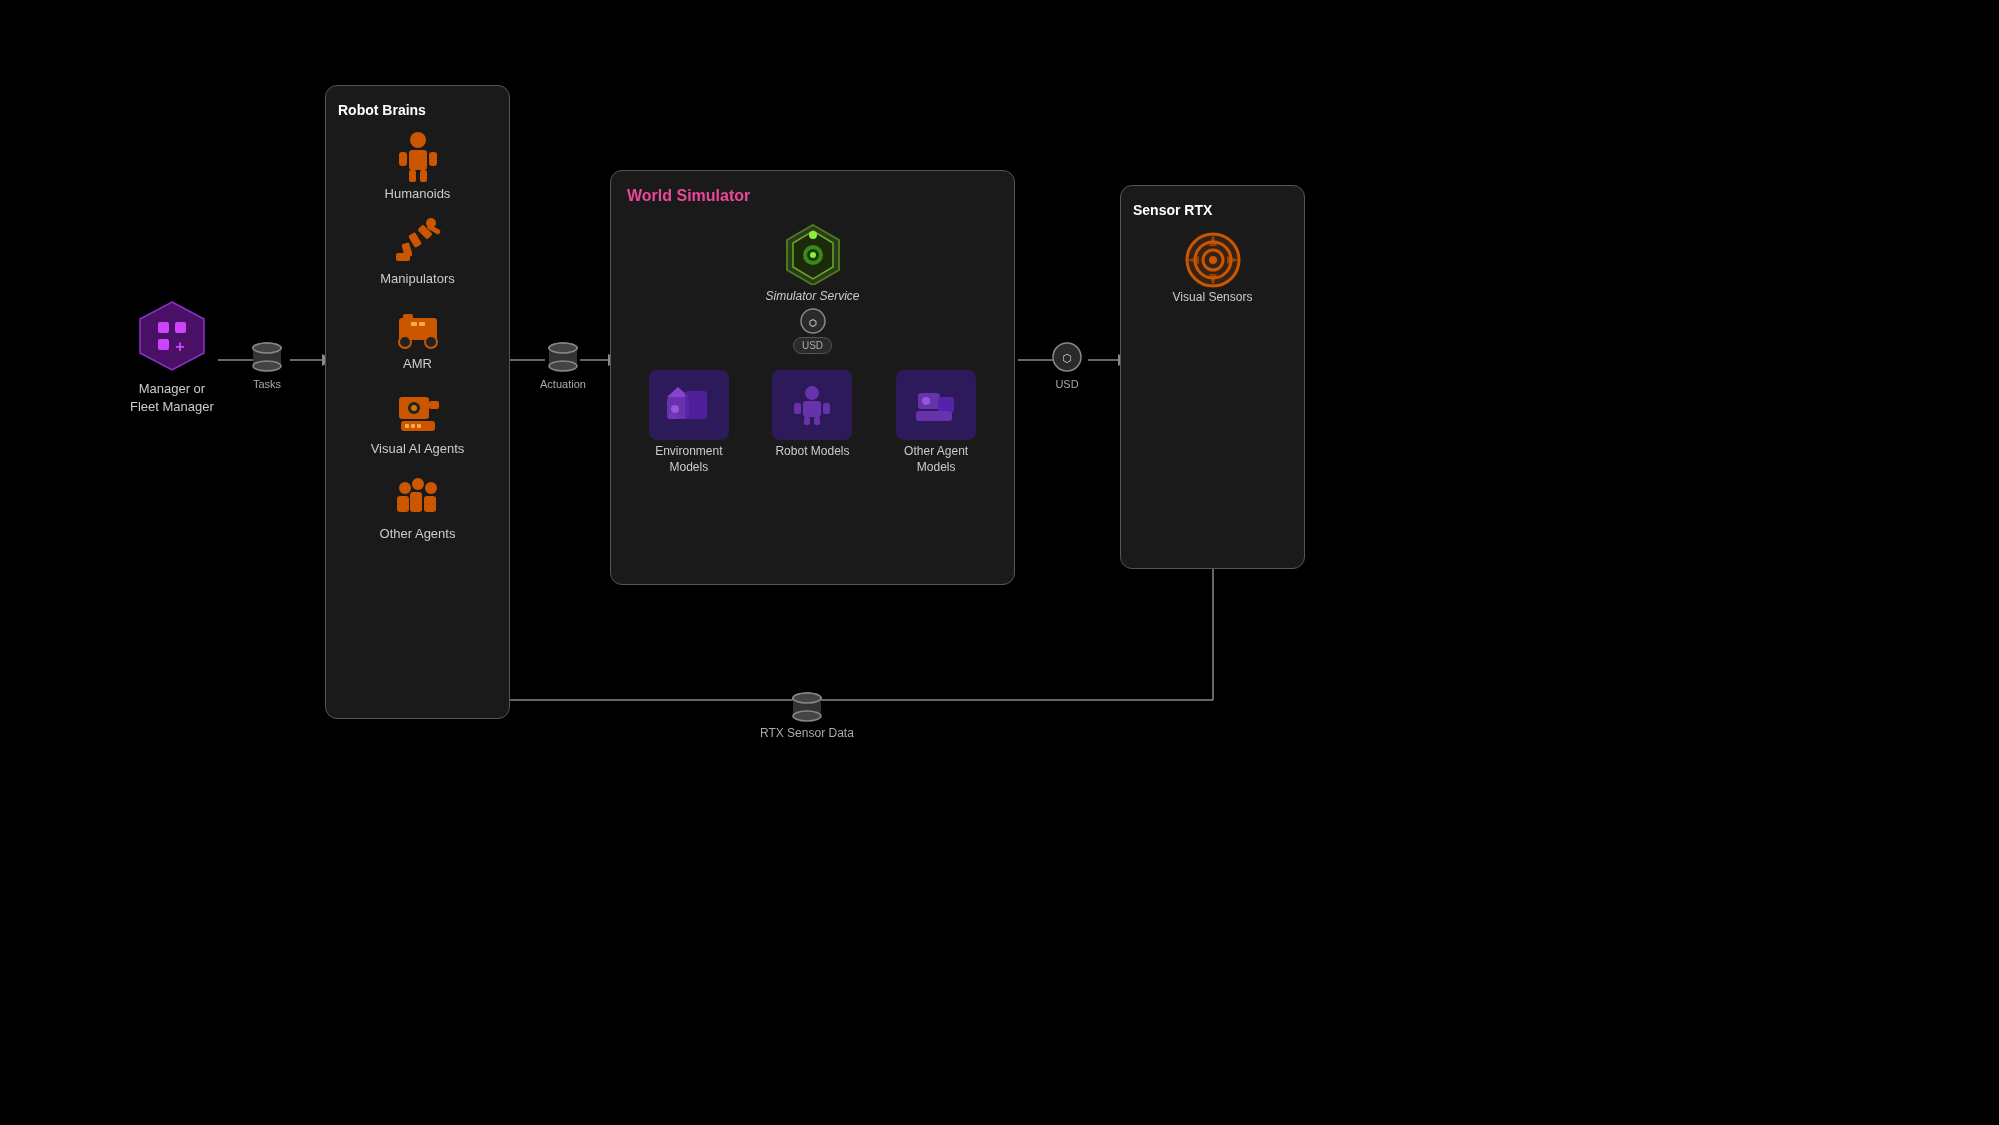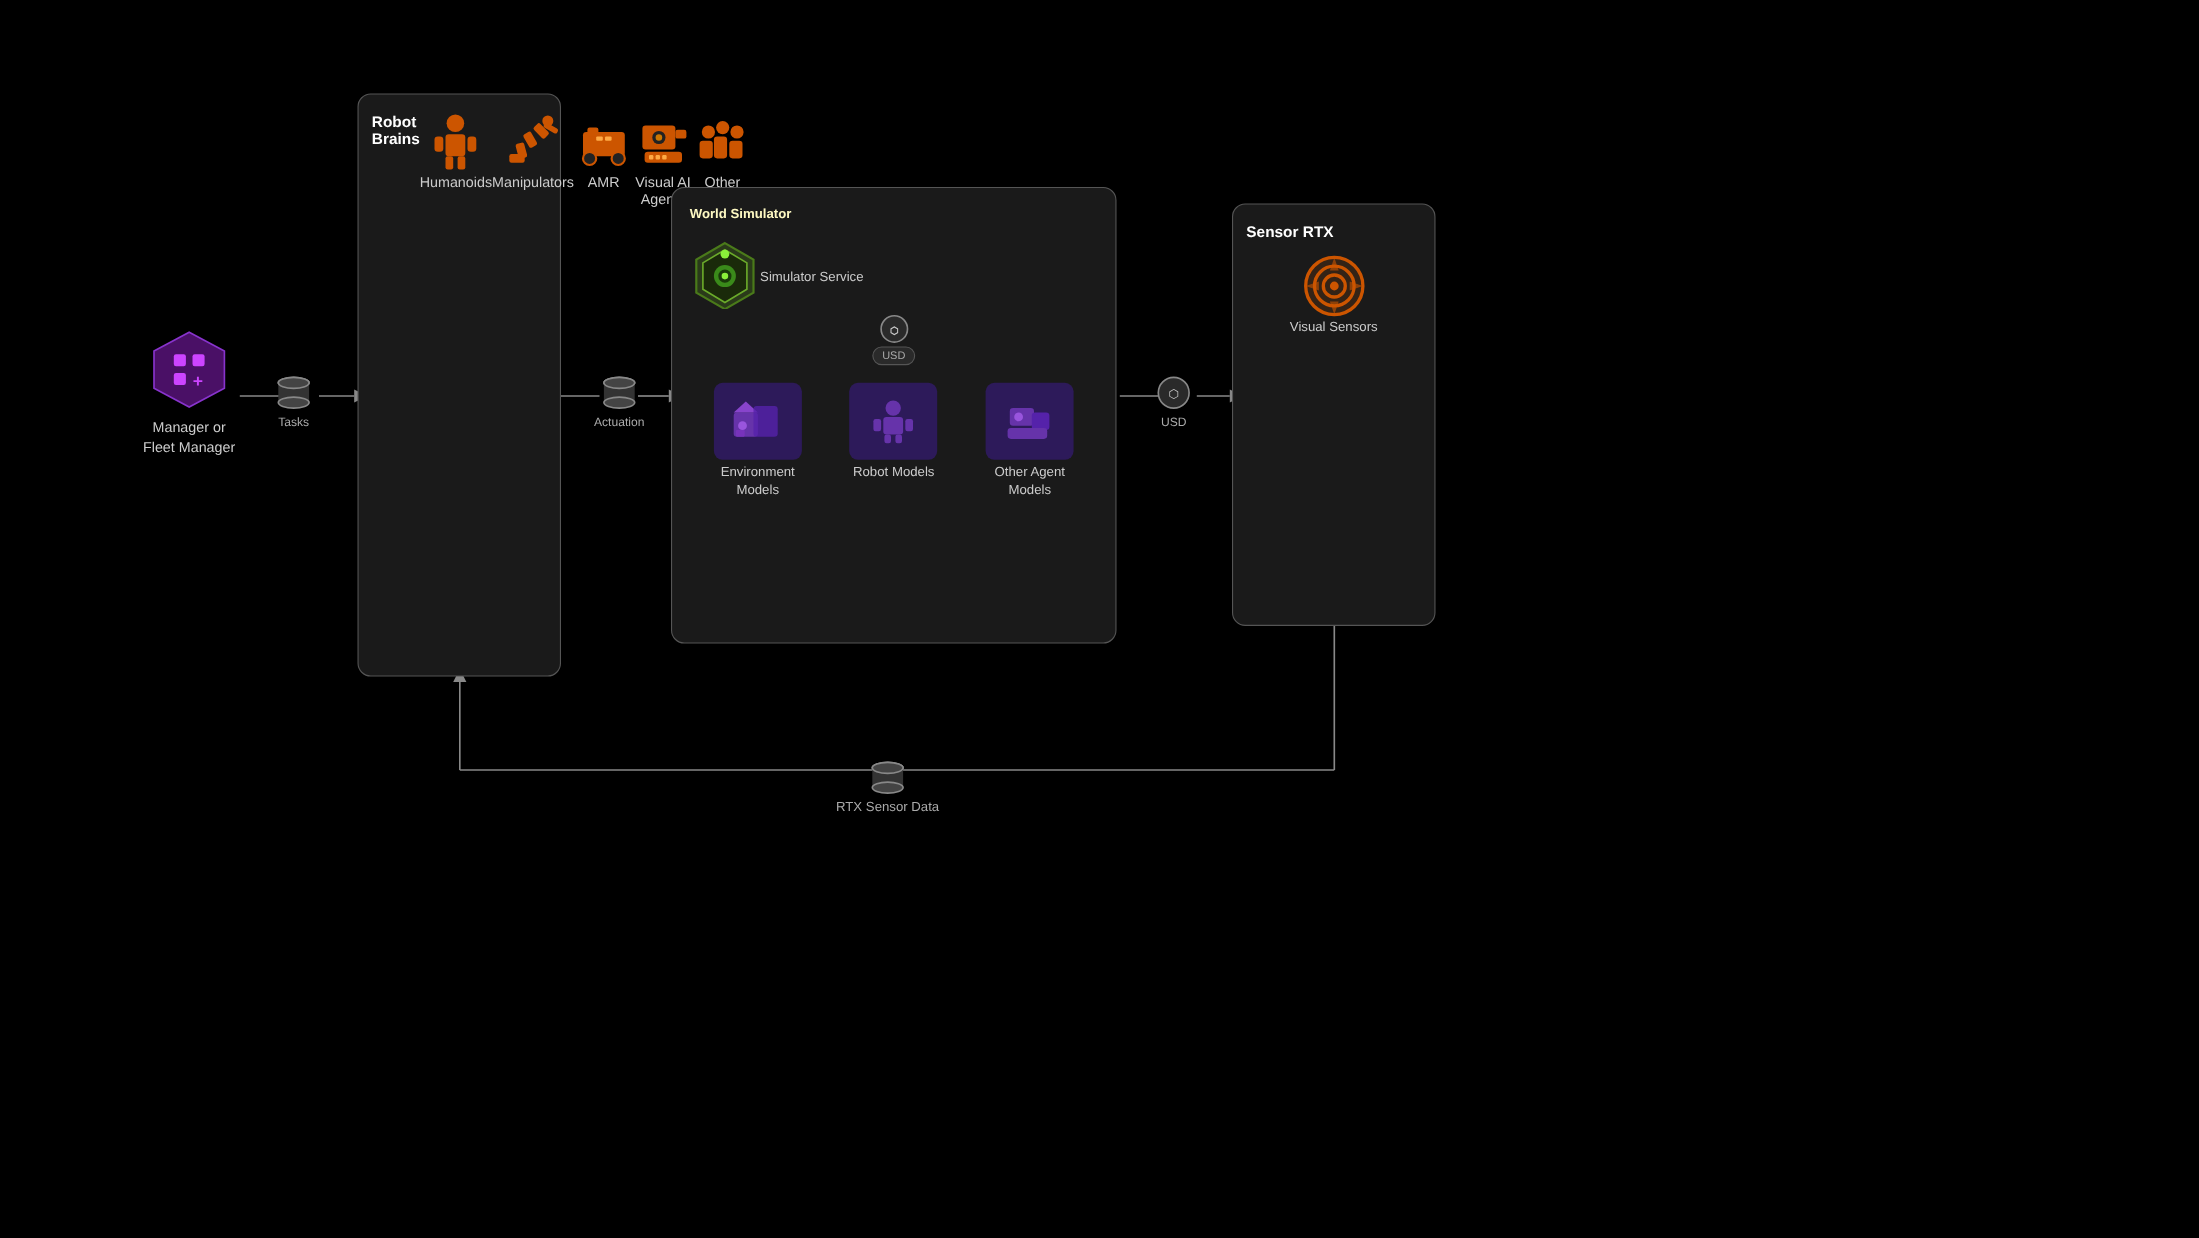--- a/index.html
+++ b/index.html
@@ -29,27 +29,27 @@
       align-items: center;
       gap: 8px;
     }
 
     
     .robot-brains-box {
       position: absolute;
       top: 85px;
       left: 325px;
       width: 185px;
-      height: 530px;
+      height: 634px;
       border: 1px solid #555;
       border-radius: 12px;
       background: #1a1a1a;
       padding: 16px 12px;
       display: flex;
-      flex-direction: row;
+      flex-direction: column;
       gap: 0;
     }
 
     .box-title {
       color: #fff;
       font-size: 14px;
       font-weight: bold;
       margin-bottom: 12px;
     }
 
@@ -75,22 +75,22 @@
       left: 610px;
       width: 405px;
       height: 415px;
       border: 1px solid #555;
       border-radius: 12px;
       background: #1a1a1a;
       padding: 16px;
     }
 
     .world-sim-title {
-      color: #fef9c3;
-      font-size: 12px;
+      color: #ec4899;
+      font-size: 16px;
       font-weight: bold;
       margin-bottom: 16px;
     }
 
     
     .model-row {
       display: flex;
       justify-content: space-around;
       margin-top: 16px;
     }
@@ -303,21 +303,21 @@
       <rect x="3" y="8" width="28" height="18" fill="#333"></rect>
       <ellipse cx="17" cy="26" rx="14" ry="5" fill="#444" stroke="#888" stroke-width="1.5"></ellipse>
       <ellipse cx="17" cy="8" rx="14" ry="5" fill="#444" stroke="#888" stroke-width="1.5"></ellipse>
     </svg>
     <span style="color:#aaa;font-size:11px;">Actuation</span>
   </div>
 
   <div class="world-sim-box">
     <div class="world-sim-title">World Simulator</div>
 
-    <div style="display:flex;flex-direction:row;align-items:center;margin-top:4px;">
+    <div style="display:flex;flex-direction:column;align-items:center;margin-top:4px;font-style:italic;">
       <svg width="64" height="64" viewBox="0 0 64 64">
 
         <polygon points="32,4 58,19 58,49 32,64 6,49 6,19" fill="#2a3a1a" stroke="#4a7a1a" stroke-width="2"></polygon>
         <polygon points="32,10 52,22 52,46 32,58 12,46 12,22" fill="#1a2a0a" stroke="#6aaa2a" stroke-width="1.5"></polygon>
 
         <circle cx="32" cy="34" r="10" fill="#3a8a1a"></circle>
         <circle cx="32" cy="34" r="6" fill="#1a3a0a"></circle>
         <circle cx="32" cy="34" r="3" fill="#8aee3a"></circle>
 
         <circle cx="32" cy="14" r="4" fill="#8aee3a"></circle>

